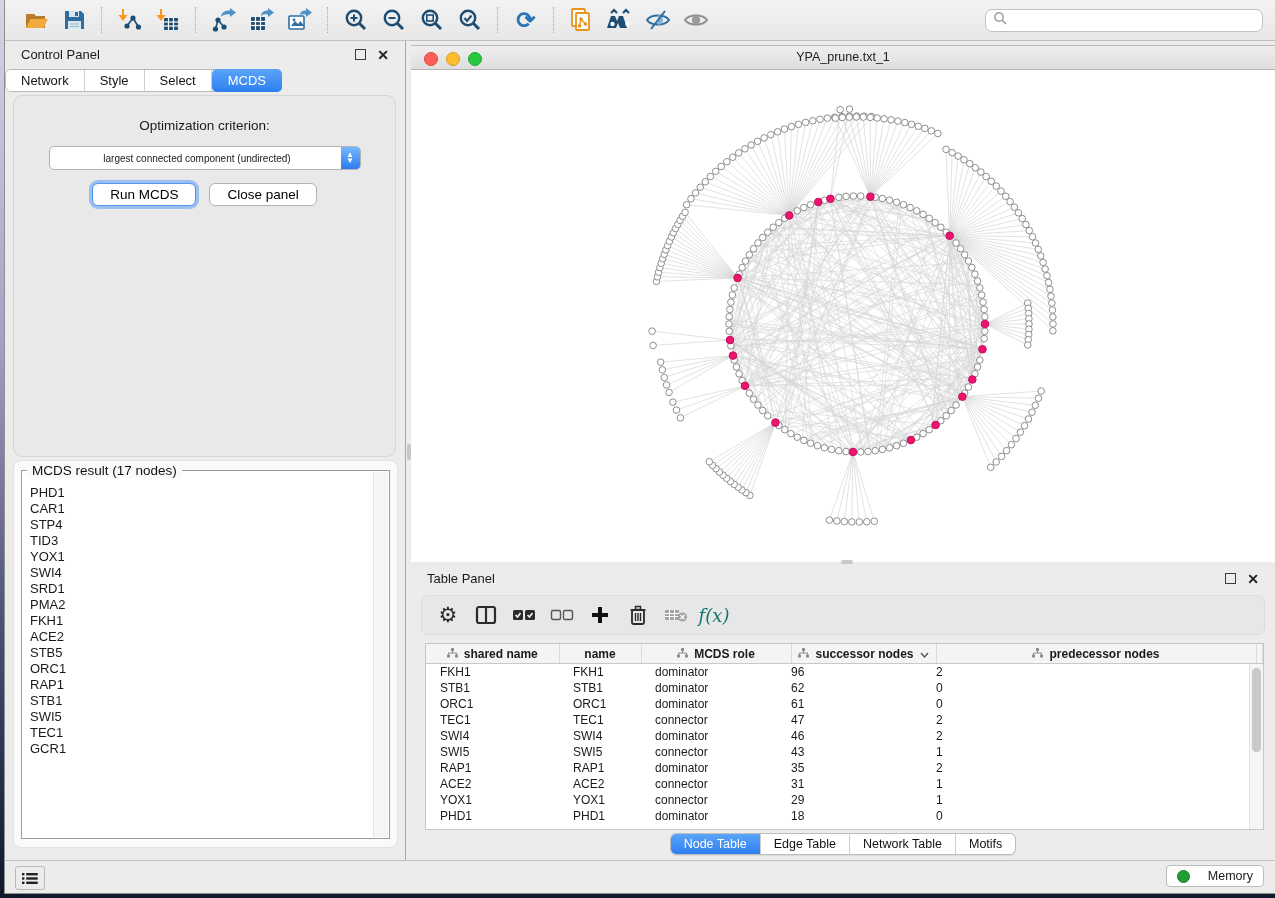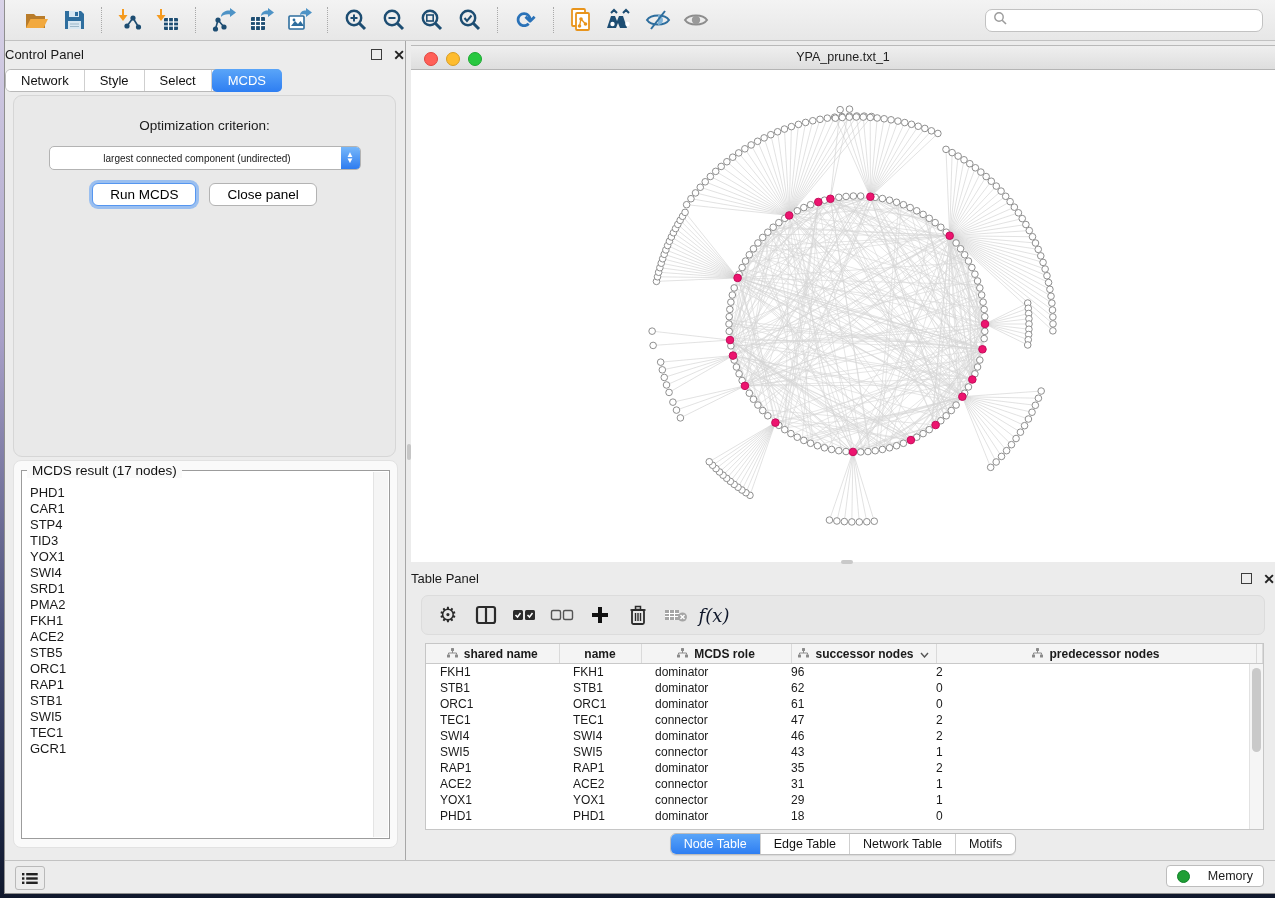--- a/index.html
+++ b/index.html
@@ -14,21 +14,21 @@
   .toolbar{position:absolute;left:0;right:0;top:0;height:41px;background:linear-gradient(#f3f3f3,#e7e7e7);
     border-bottom:1px solid #c2c2c2;display:flex;align-items:center;padding:0 12px;box-sizing:border-box}
   .tico{width:30px;height:28px;display:flex;align-items:center;justify-content:center;margin:0 4px;flex:0 0 auto}
   .tsep{width:1px;height:26px;border-left:1px dotted #a9a9a9;margin:0 8px;flex:0 0 auto}
   .searchbox{margin-left:auto;width:278px;height:23px;background:#fff;border:1px solid #c2c2c2;border-radius:7px;
     display:flex;align-items:center;padding:0 7px;box-sizing:border-box}
   .refresh-glyph{font-size:23px;font-weight:bold;color:#2a72b8;line-height:23px}
 
   
   .cpanel{position:absolute;left:0;top:41px;width:401px;bottom:32px;background:#ececec;border-right:1px solid #a7a7a7;box-sizing:border-box}
-  .panel-head{height:27px;display:flex;align-items:center;padding:0 0;font-size:13px}
+  .panel-head{height:27px;display:flex;align-items:center;padding:0 16px;font-size:13px}
   .winbtns{margin-left:auto;display:flex;gap:11px;align-items:center}
   .float-btn{width:9px;height:9px;border:1.6px solid #3c3c3c;display:inline-block}
   .close-btn{font-size:14px;font-weight:bold;color:#222;line-height:10px}
   .tabs-row{display:flex;justify-content:flex-start;margin-top:1px}
   .seg{display:flex;border:1px solid #b9b9b9;border-radius:6px;background:#fff;font-size:13px;overflow:visible}
   .seg .tab{padding:3px 15px;border-right:1px solid #cfcfcf;background:#fff;color:#111}
   .seg .tab:first-child{border-radius:5px 0 0 5px}
   .seg .tab:last-child{border-right:none;border-radius:0 5px 5px 0}
   .seg .tab.active{background:linear-gradient(#5aa5f8,#2e7ef2);color:#fff;border-radius:5px;margin:-1px -1px -1px 0;padding:4px 16px}
   .mcds-pane{position:absolute;left:8px;right:9px;top:54px;height:360px;background:#e9e9e9;border:1px solid #d6d6d6;border-radius:9px}
@@ -58,21 +58,21 @@
   .lights{position:absolute;left:13px;top:6px;display:flex;gap:8px}
   .light{width:12px;height:12px;border-radius:50%}
   .nw-canvas{position:absolute;left:0;right:0;top:24px;bottom:0;background:#fff}
 
   
   .tpanel{position:absolute;left:406px;top:565px;right:0;bottom:32px;background:#ececec}
   .tp-toolbar{position:absolute;left:10px;right:10px;top:30px;height:40px;background:#e7e7e7;border:1px solid #dcdcdc;border-radius:7px;
     display:flex;align-items:center;gap:10px;padding:0 12px;box-sizing:border-box}
   .tp-ico{width:28px;height:26px;display:flex;align-items:center;justify-content:center}
   .gear-glyph{font-size:21px;color:#2b2b2b;line-height:24px}
-  .fx-glyph{font-family:"DejaVu Serif",serif;font-style:italic;font-size:18px;color:#0f172a}
+  .fx-glyph{font-family:"DejaVu Serif",serif;font-style:italic;font-size:18px;color:#0f766e}
   .tbl-wrap{position:absolute;left:14px;right:11px;top:78px;height:185px;background:#fff;border:1px solid #c6c6c6;overflow:hidden}
   table.grid{border-collapse:collapse;width:100%;table-layout:fixed;font-size:12px}
   table.grid th{font-weight:bold;background:#f4f4f4;border-right:1px solid #dadada;border-bottom:1px solid #c9c9c9;height:19px;padding:0;white-space:nowrap}
   .th-inner{display:flex;align-items:center;justify-content:center;gap:6px;padding:0 4px}
   table.grid td{height:16px;padding:0 0 0 14px;white-space:nowrap;overflow:hidden}
   table.grid td.num{padding:0 12px 0 0}
   .tbl-vsb{position:absolute;right:0;top:20px;bottom:0;width:13px;background:#f5f5f5;border-left:1px solid #e2e2e2}
   .tbl-thumb{position:absolute;right:2px;top:4px;width:9px;height:84px;background:#c9c9c9;border-radius:5px}
   .bottom-tabs{position:absolute;left:0;right:0;top:268px;display:flex;justify-content:center}
   .bseg{display:flex;border:1px solid #bdbdbd;border-radius:6px;background:#fff;font-size:12.5px;box-shadow:0 1px 1px rgba(0,0,0,.08)}

